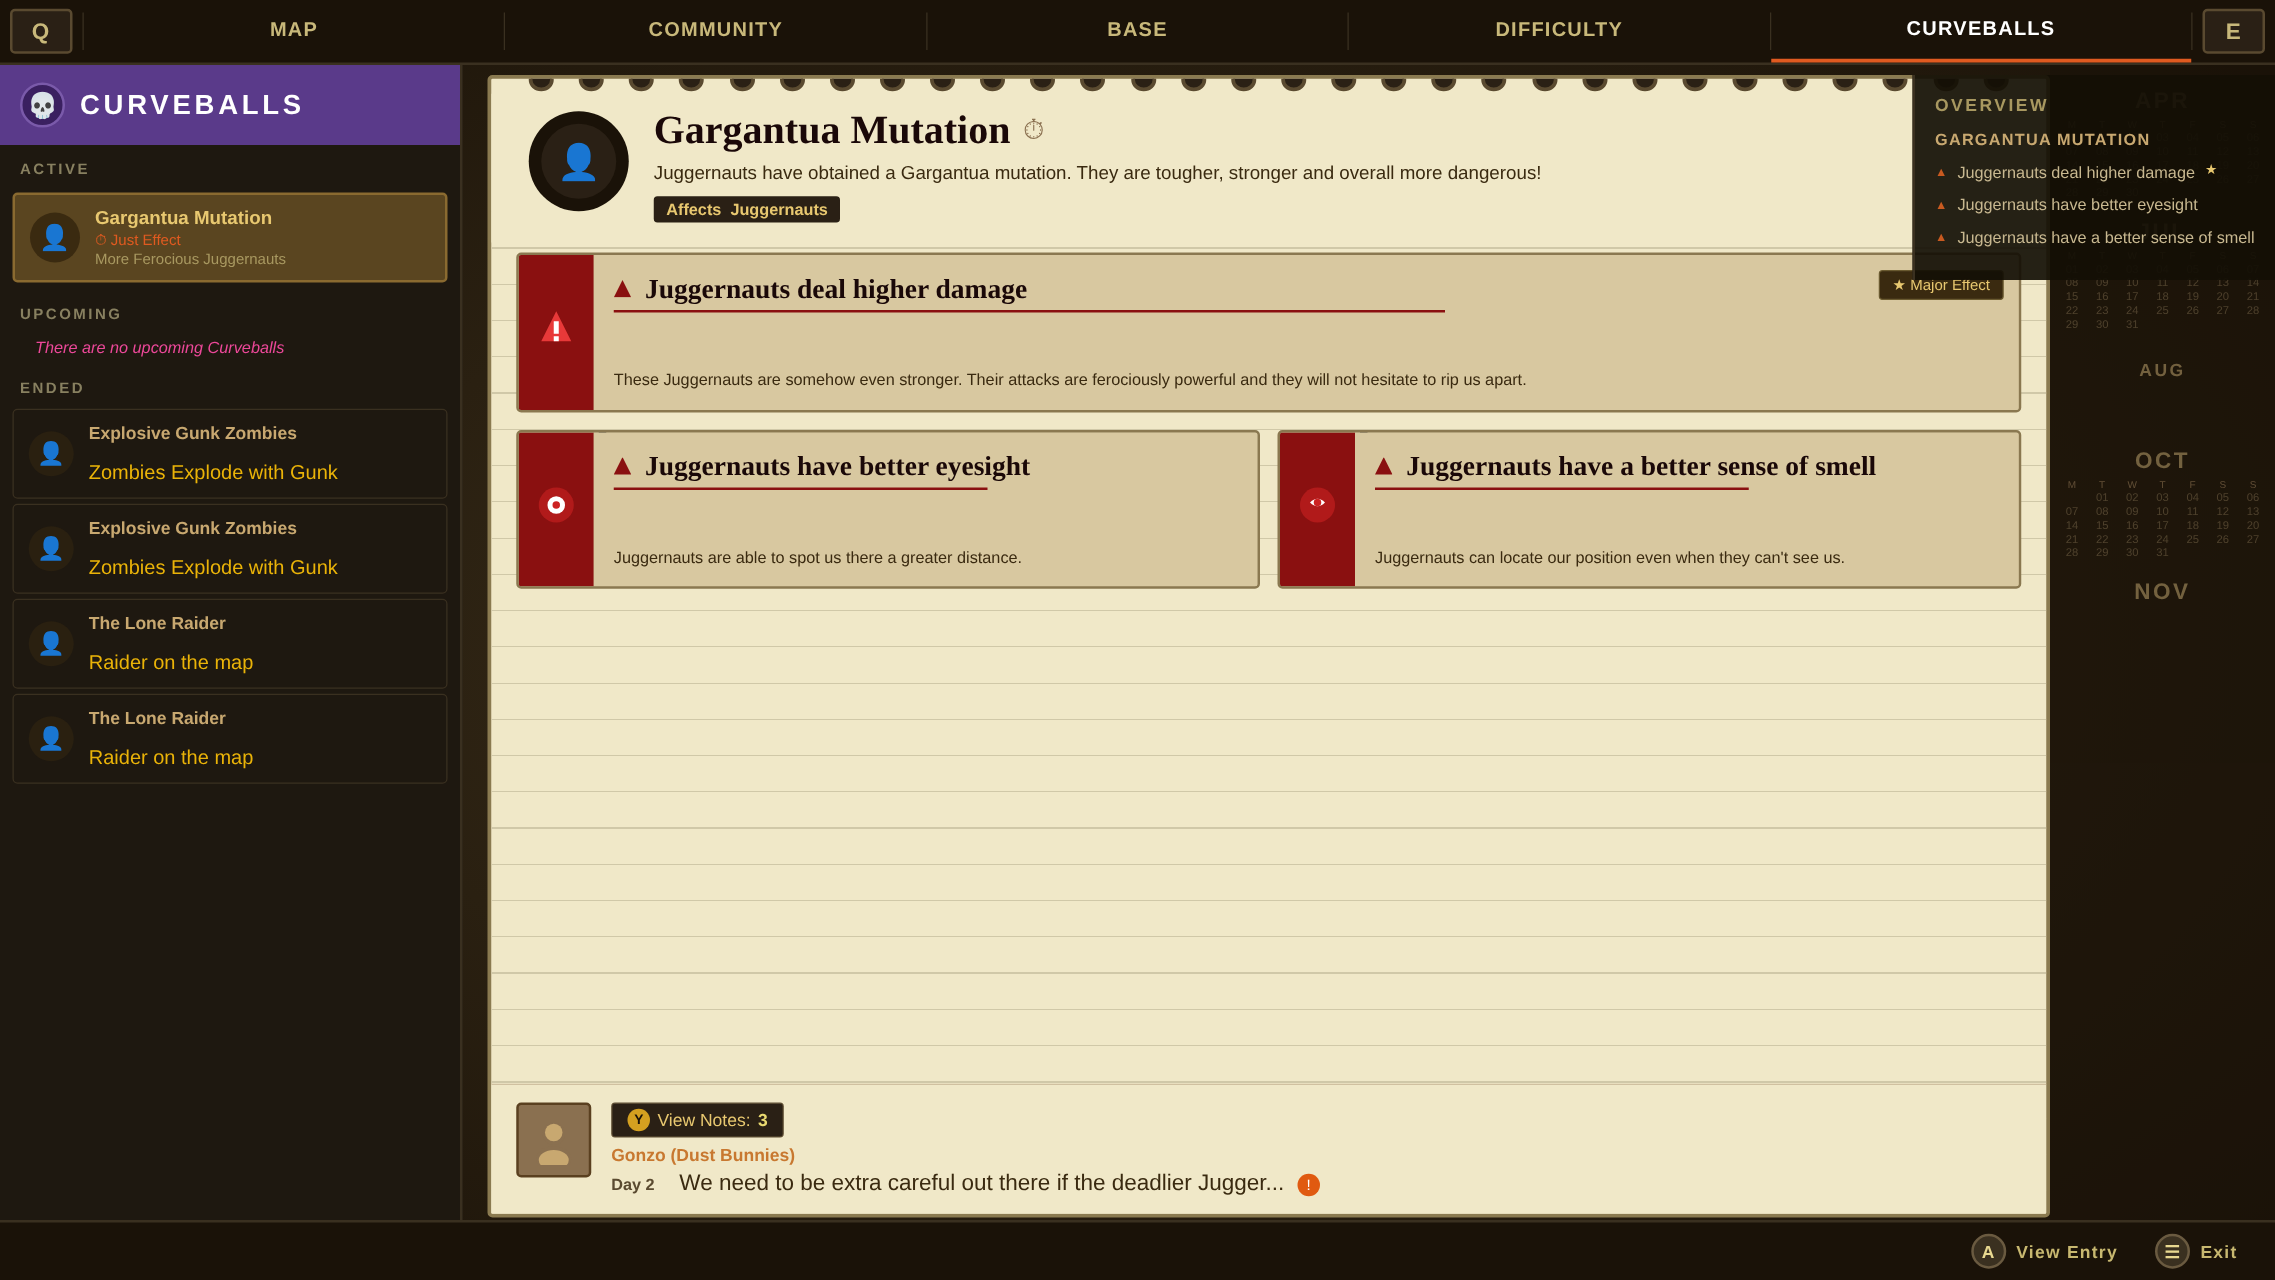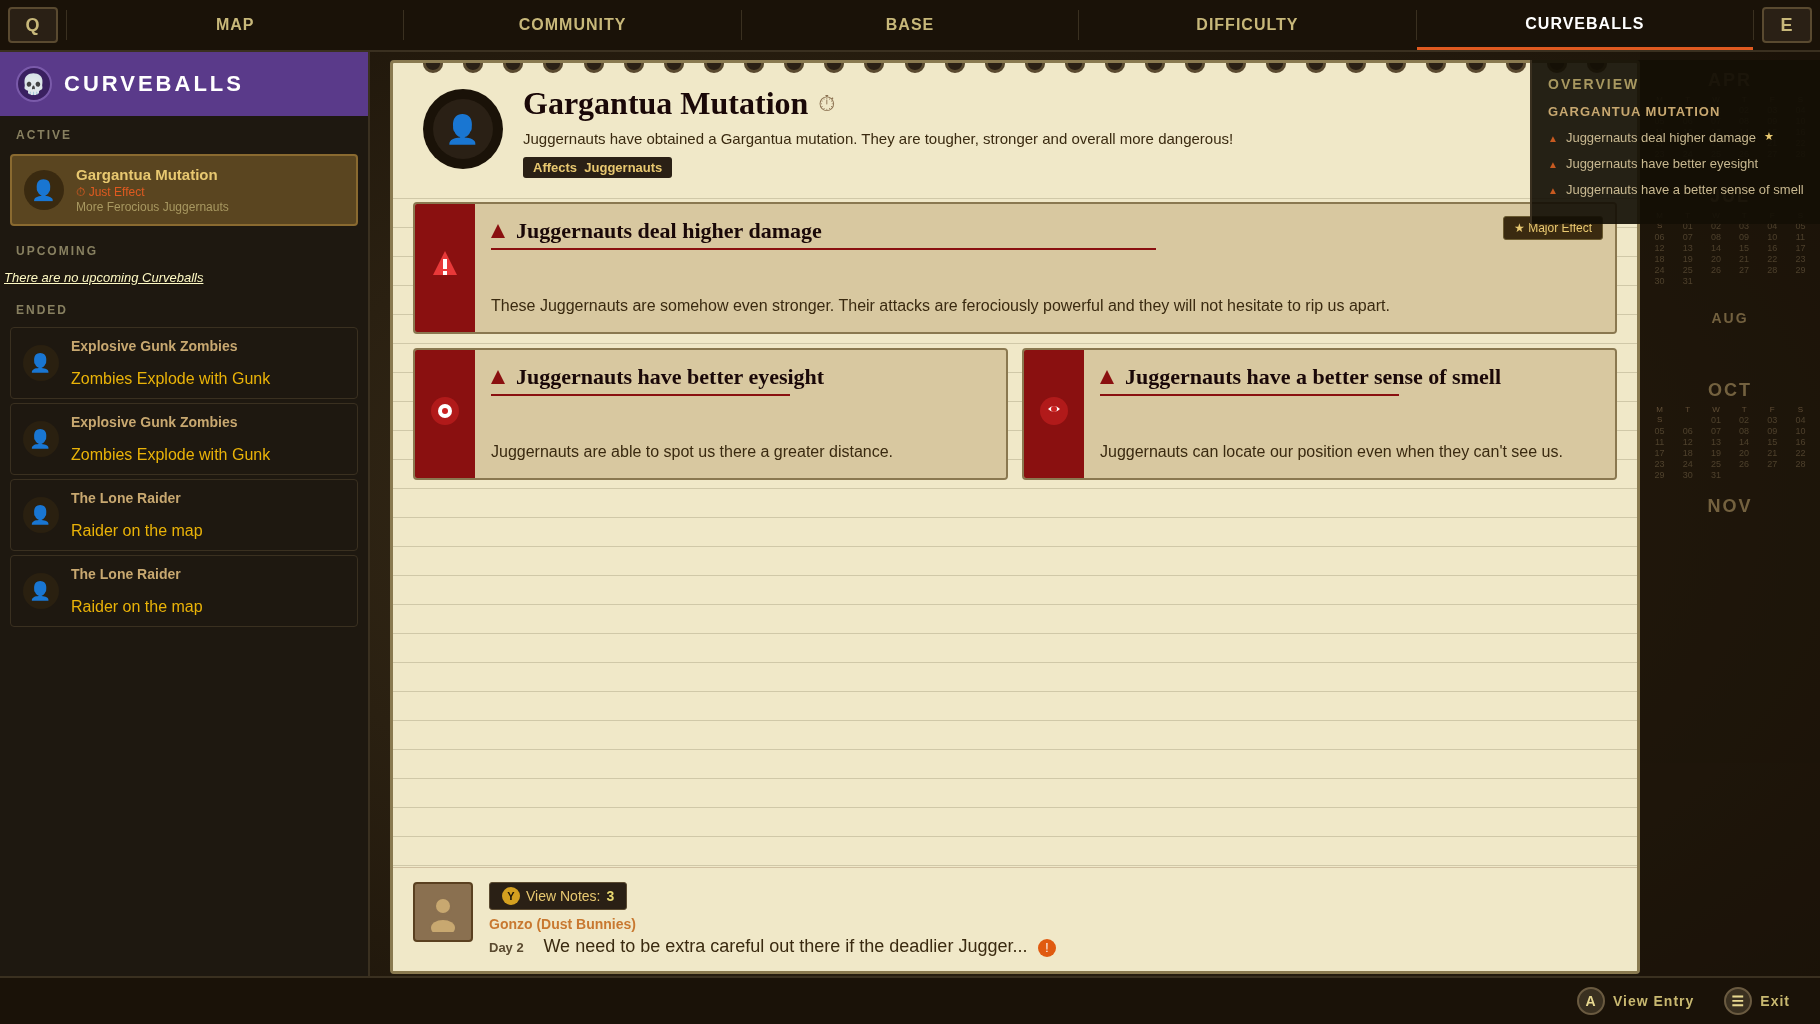--- a/index.html
+++ b/index.html
@@ -156,25 +156,24 @@
       margin-top: 2px;
     }
 
     .active-item .item-desc {
       color: #a89860;
       font-size: 12px;
       margin-top: 1px;
     }
 
     .upcoming-text {
-      color: #fef9c3;
+      color: #ec4899;
       font-size: 13px;
-      padding: 6px 4px;
+      padding: 6px 28px;
       font-style: italic;
-      text-decoration: underline;
     }
 
     .ended-item {
       margin: 4px 10px;
       background: #1e1810;
       border: 1px solid #3a3020;
       border-radius: 4px;
       padding: 10px 12px;
       display: flex;
       align-items: center;
@@ -403,21 +402,21 @@
     }
 
     .effect-underline {
       width: 60%;
       height: 2px;
       background: #8a1010;
       margin: 4px 0 8px;
     }
 
     .effect-text {
-      font-size: 16px;
+      font-size: 13px;
       color: #3a2a10;
       line-height: 1.5;
       margin-top: 44px;
     }
 
     
     .effects-row {
       display: flex;
       gap: 14px;
     }
@@ -583,21 +582,21 @@
       color: #a89060;
       font-size: 18px;
       font-weight: bold;
       letter-spacing: 2px;
       text-align: center;
       margin: 8px 0 4px;
     }
 
     .cal-grid {
       display: grid;
-      grid-template-columns: repeat(6, 1fr);
+      grid-template-columns: repeat(7, 1fr);
       gap: 1px;
       font-size: 9px;
       color: #6a5a40;
       text-align: center;
     }
 
     .cal-header {
       color: #8a7050;
       font-size: 8px;
     }

